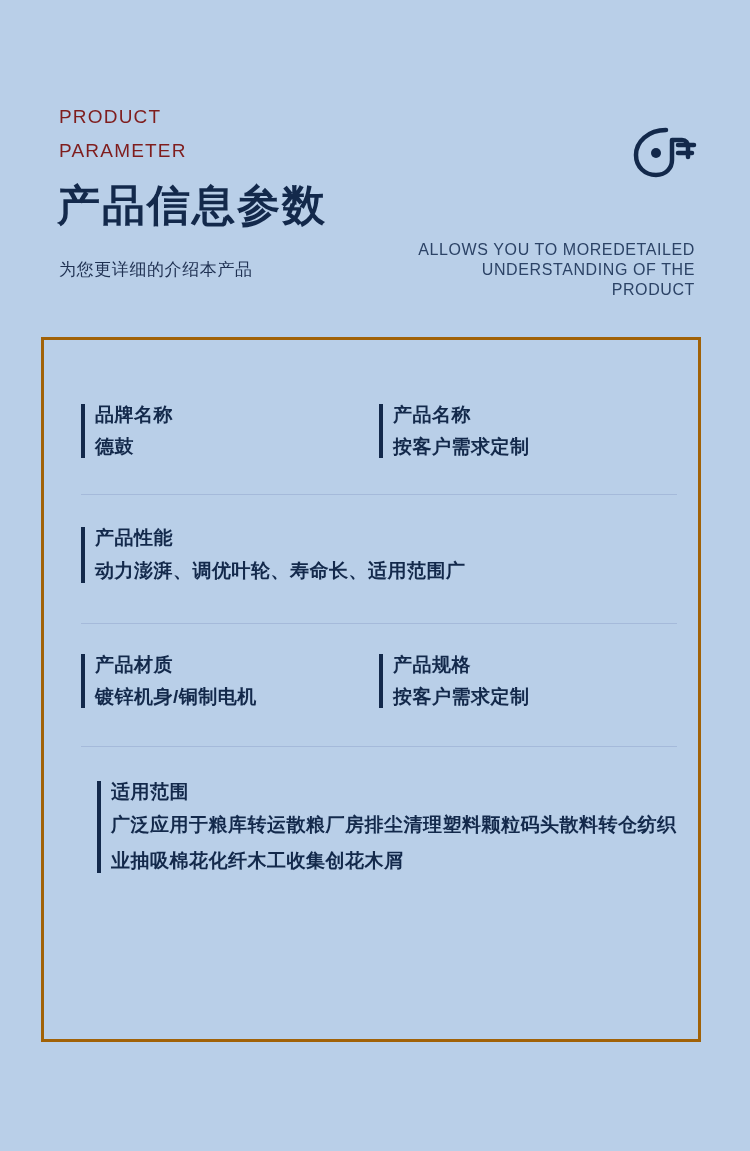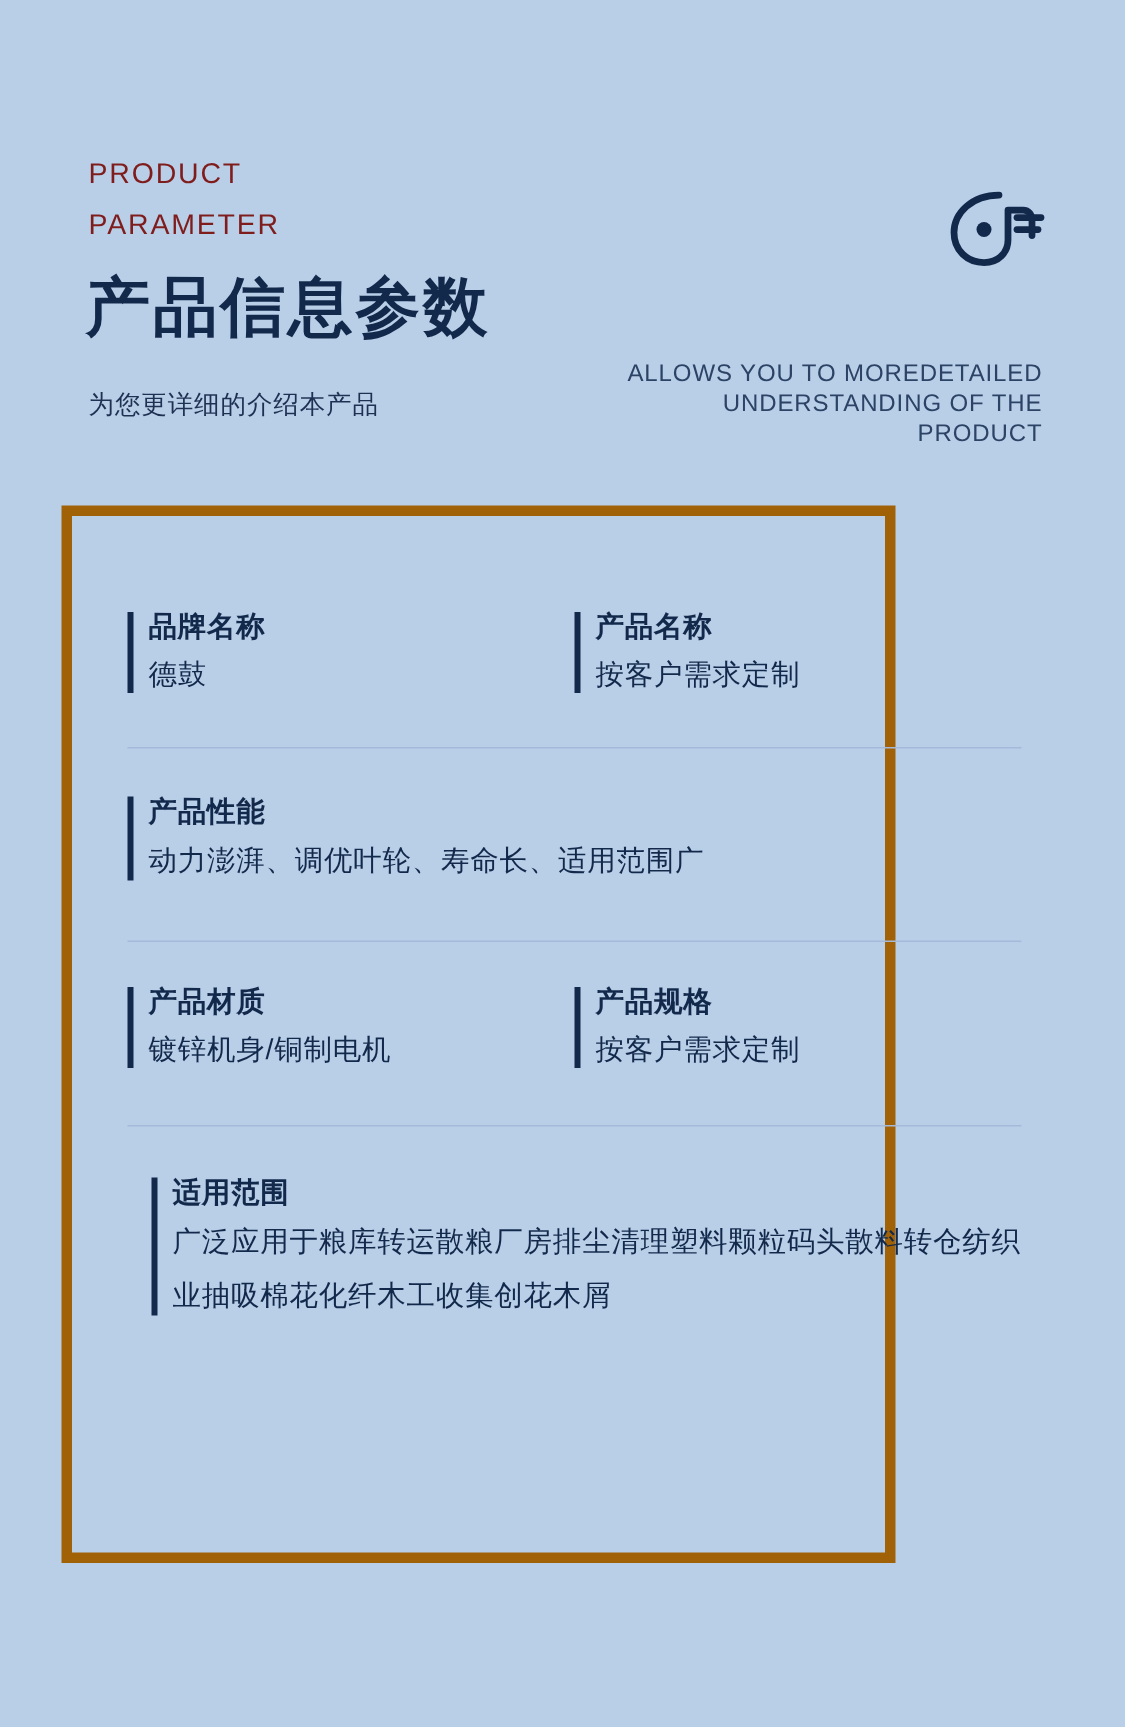--- a/index.html
+++ b/index.html
@@ -78,23 +78,23 @@
     top: 124px;
     width: 72px;
     height: 56px;
   }
 
   
   .card {
     position: absolute;
     left: 41px;
     top: 337px;
-    width: 556px;
+    width: 660px;
     height: 705px;
-    border: 7px solid #a16207;
+    border: 3px solid #a16207;
     box-sizing: border-box;
   }
   .rows {
     position: absolute;
     left: 37px;
     top: 38px;
     width: 596px;
   }
   .row {
     position: relative;
@@ -123,21 +123,21 @@
   }
   .field .label {
     font-size: 19px;
     font-weight: 700;
     color: #13294b;
     line-height: 30px;
     letter-spacing: 0.5px;
   }
   .field .value {
     font-size: 19px;
-    font-weight: 400;
+    font-weight: 700;
     color: #13294b;
     line-height: 34px;
     letter-spacing: 0.5px;
   }
   .field.half { width: 298px; }
   .field.full { width: 596px; }
   .field.full .value { line-height: 36px; }
 
   .row1 { padding: 22px 0 30px 0; }
   .row2 { padding: 26px 0 32px 0; }

